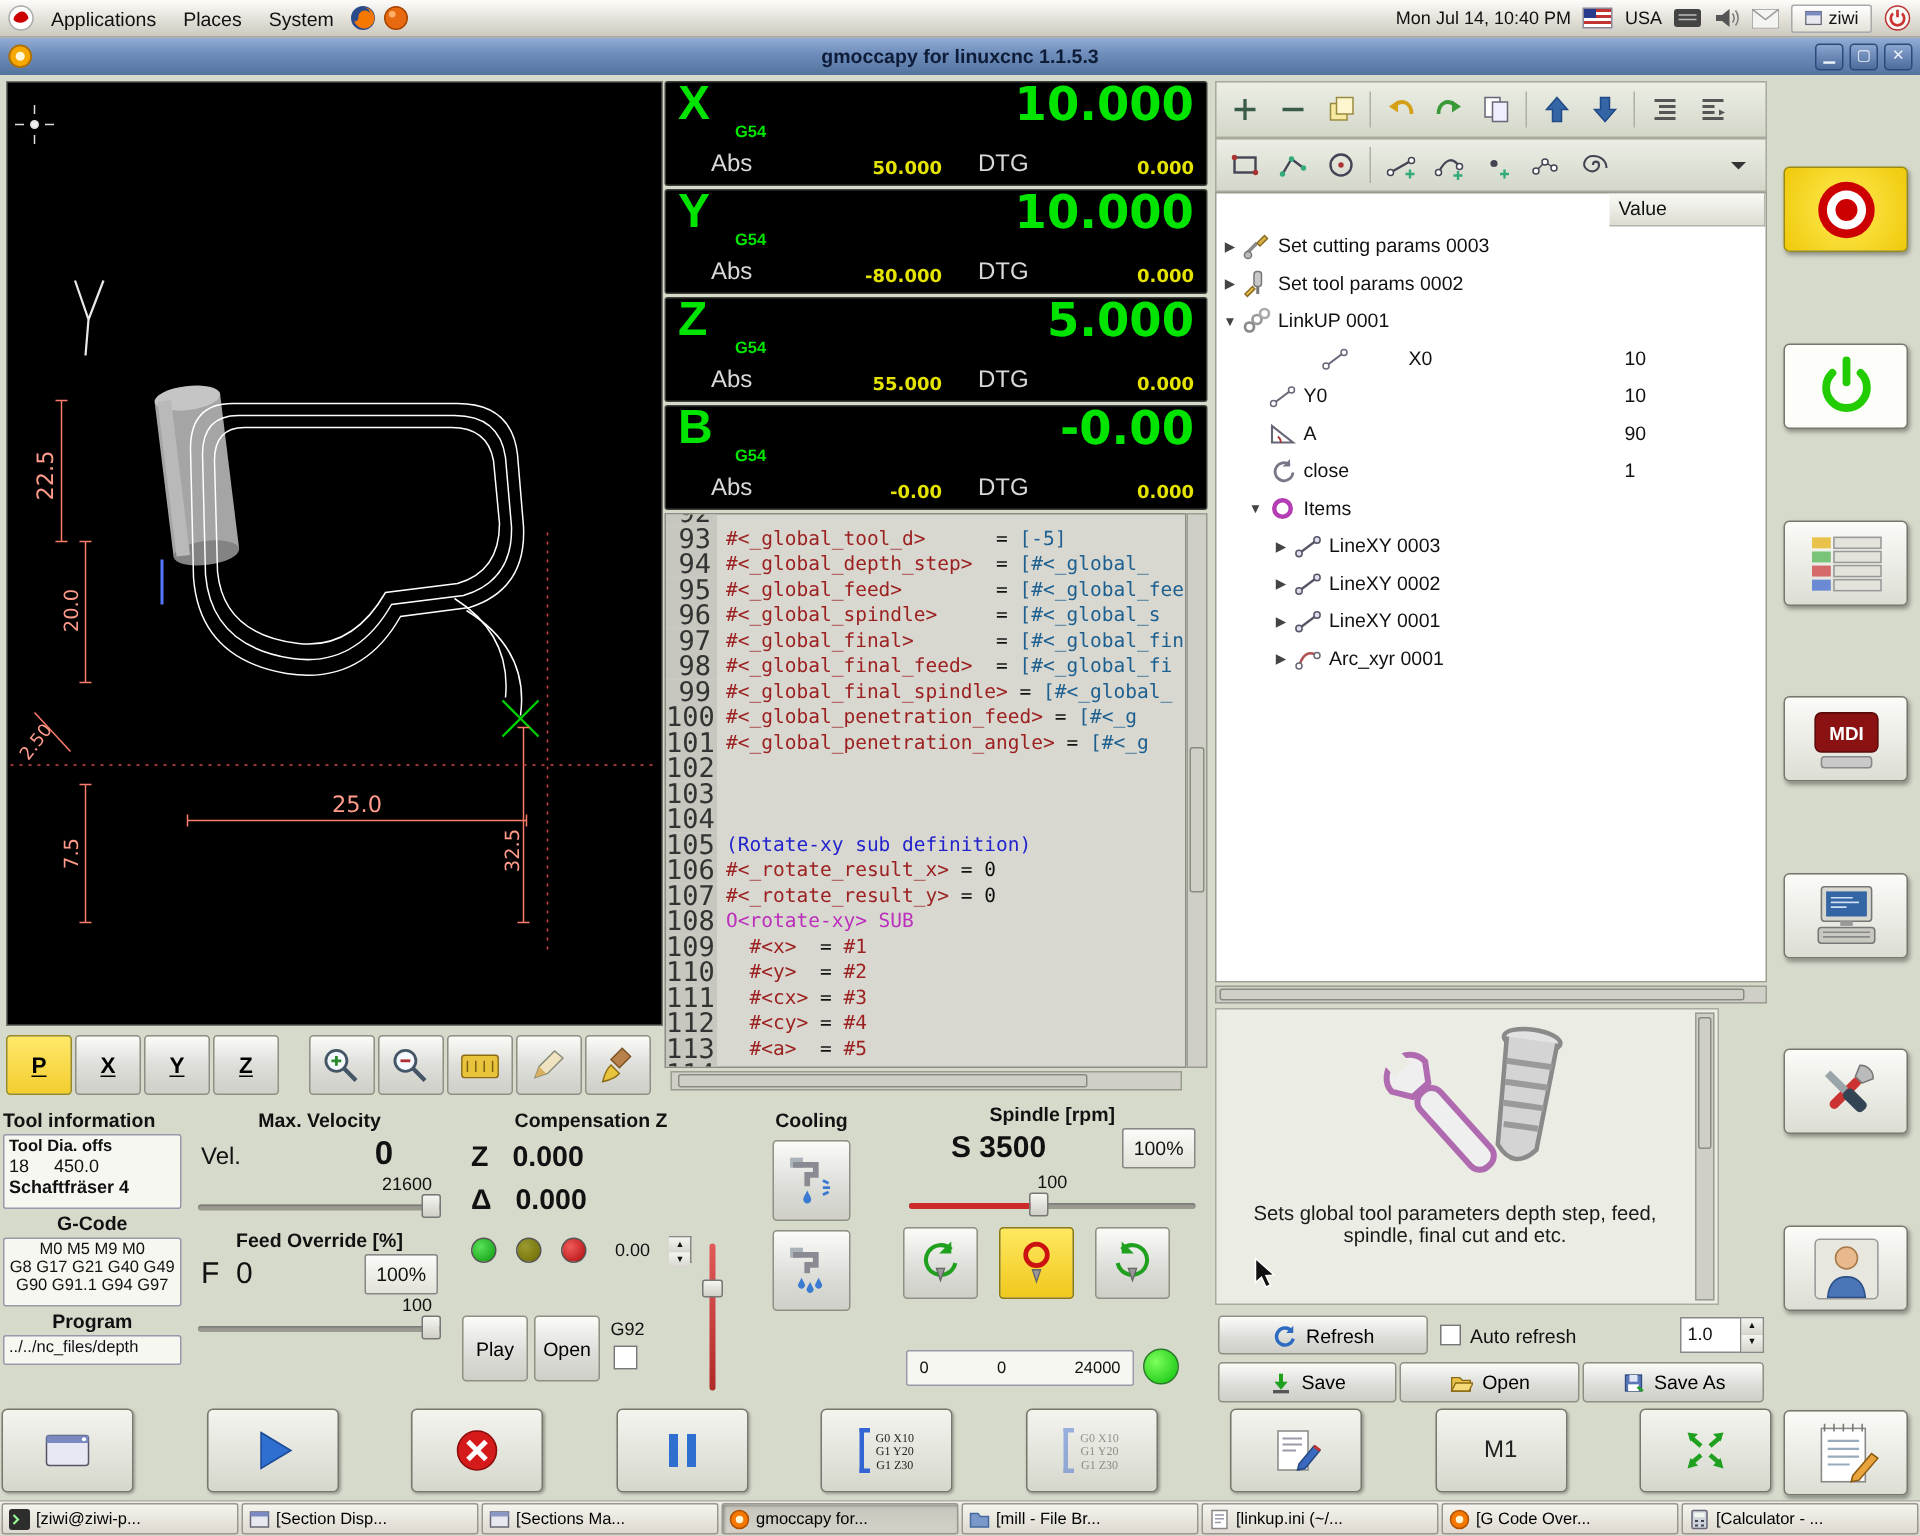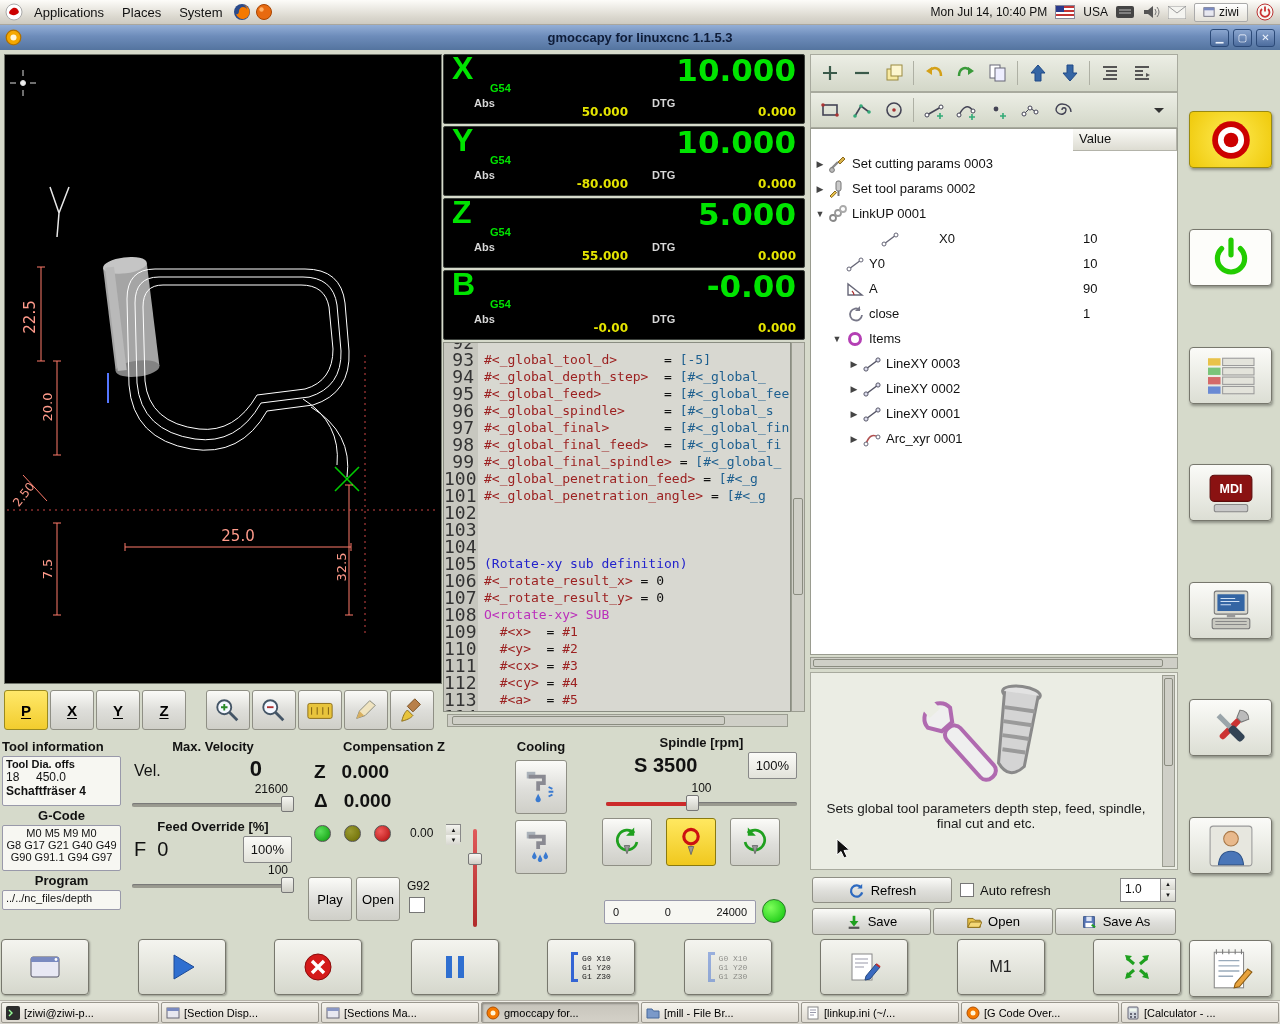--- a/index.html
+++ b/index.html
@@ -31,21 +31,21 @@
 .pv-btn u{text-underline-offset:2px}
 .pv-yellow{background:linear-gradient(#ffe86a,#f2cd2e);border-color:#9a8a20}
 .pv-sp{width:16px}
 .pv-btn svg{width:32px;height:28px}
 
 
 .dro{position:absolute;left:443px;width:362px;height:70px;background:#000;border:1px solid #3c413c;border-radius:2px;box-sizing:border-box}
 .dro .ax{position:absolute;left:8px;top:-5px;font-weight:bold;font-size:32px;color:#00e400}
 .dro .sys{position:absolute;left:46px;top:27px;font-weight:bold;font-size:11px;color:#00e400}
 .dro .val{position:absolute;right:8px;top:-3px;font-weight:bold;font-size:31px;color:#00e400;font-family:"DejaVu Sans",sans-serif}
-.dro .lab{position:absolute;bottom:14px;font-weight:bold;font-size:11px;color:#d8d8d8}
+.dro .lab{position:absolute;bottom:4px;font-weight:normal;font-size:16px;color:#d8d8d8}
 .dro .sm{position:absolute;bottom:4px;font-weight:bold;font-size:12px;color:#e4e400;font-family:"DejaVu Sans",sans-serif}
 .dro .l1{left:30px}.dro .v1{left:66px;width:118px;text-align:right}
 .dro .l2{left:208px}.dro .v2{right:8px}
 
 
 #gcode{position:absolute;left:443px;top:342px;width:348px;height:370px;background:#d8d8d1;border:1px solid #8a8d82;box-sizing:border-box;overflow:hidden;font-family:"DejaVu Sans Mono",monospace;font-size:13px}
 #gcode-inner{margin-top:-9px}
 .gl{display:flex;height:17px;line-height:17px}
 .gln{width:30px;text-align:right;padding-right:4px;background:#c7c7bf;color:#333;flex:none;font-size:18px}
 .glc{padding-left:6px;white-space:pre}
@@ -68,21 +68,21 @@
 #tree-header{position:relative;height:22px}
 .th-cell{position:absolute;top:0;height:22px;background:linear-gradient(#fafaf6,#dddcd2);border-right:1px solid #b3b3a9;border-bottom:1px solid #b3b3a9;box-sizing:border-box;font-size:13px;padding:2px 6px}
 .trow{position:relative;height:25px;display:flex;align-items:center;font-size:13px}
 .texp{width:14px;font-size:9px;color:#444;flex:none;text-align:center}
 .ticon{width:20px;height:20px;flex:none;margin:0 4px 0 1px}
 .ticon svg{width:20px;height:20px}
 .tlabel{flex:none}
 .tvalue{position:absolute;left:262px;padding-left:10px}
 #tree-hscroll{left:810px;top:657px;width:368px;height:12px}
 #tree-hscroll .scroll-thumb{top:1px;bottom:1px;left:2px;width:95%}
-#ncam-info{position:absolute;left:810px;top:672px;width:368px;height:198px;background:#ebede4;border:1px solid #a8aa9e;box-sizing:border-box}
+#ncam-info{position:absolute;left:810px;top:672px;width:336px;height:198px;background:#ebede4;border:1px solid #a8aa9e;box-sizing:border-box}
 #info-graphic{position:absolute;left:110px;top:4px}
 #info-text{position:absolute;left:14px;right:30px;top:128px;text-align:center;font-size:13.5px;color:#1a1a1a}
 #info-vscroll{position:absolute;right:2px;top:2px;width:13px;height:192px;background:#cfcfc7;border:1px solid #9a9c90;box-sizing:border-box}
 #info-vscroll .scroll-thumb{left:1px;right:1px;top:2px;height:45%}
 .gtk-btn{display:flex;align-items:center;justify-content:center;gap:6px;background:linear-gradient(#fbfbf8,#dededa 55%,#cfcfc8);border:1px solid #8f8f85;border-radius:3px;font-size:13px;box-sizing:border-box}
 #refresh-btn{position:absolute;left:812px;top:877px;width:140px;height:26px}
 #auto-refresh-box{position:absolute;left:960px;top:883px;width:14px;height:14px;background:#fff;border:1px solid #777;box-sizing:border-box}
 #auto-refresh-label{position:absolute;left:980px;top:883px;font-size:13px}
 #refresh-spin{position:absolute;left:1120px;top:878px;width:56px;height:24px;display:flex}
 .spin-val{flex:1;background:#fff;border:1px solid #888;font-size:12px;padding:3px 4px;box-sizing:border-box}
@@ -131,21 +131,21 @@
 .sp-active{background:linear-gradient(#ffe860,#f0c81e);border-color:#8a7a10}
 .sp-read{position:absolute;left:6px;top:167px;width:152px;height:24px;display:flex;align-items:center;justify-content:space-between;padding:0 8px;font-size:11px}
 #sp-led{position:absolute;left:164px;top:166px;width:24px;height:24px;border-radius:50%;background:radial-gradient(circle at 35% 35%,#7dff5a,#0ac00a);border:1px solid #2a7a2a;box-sizing:border-box}
 
 
 #bottom-toolbar{position:absolute;left:0;top:937px;width:1182px;height:60px;display:flex;justify-content:space-between;align-items:center;padding:0 1px;box-sizing:border-box}
 .bb-btn{width:88px;height:56px;border:1px solid #77776d;border-radius:4px;background:linear-gradient(#f4f4ef,#d5d7cc);box-shadow:1px 1px 2px rgba(0,0,0,.3);display:flex;align-items:center;justify-content:center;padding:0}
 .bb-btn svg{width:40px;height:34px}
 .rf{display:flex;align-items:center;gap:4px}
 .rf-bracket{width:7px;height:30px;border-left:3px solid #3465d4;border-top:3px solid #3465d4;border-bottom:3px solid #3465d4;box-sizing:border-box}
-.rf-lines{font-family:Liberation Mono, monospace;font-size:8px;line-height:9px;color:#222;text-align:right}
+.rf-lines{font-family:Liberation Serif, serif;font-size:8px;line-height:9px;color:#222;text-align:center}
 .rf-gray{opacity:.45}
 .m1-label{font-size:16px;color:#222}
 
 
 #taskbar{position:absolute;left:0;top:1000px;width:1280px;height:24px;background:linear-gradient(#efede7,#d6d3ca);border-top:1px solid #b5b2a9;display:flex;box-sizing:border-box}
 .tk-btn{flex:1;display:flex;align-items:center;gap:4px;border:1px solid #9a978e;border-radius:2px;background:linear-gradient(#f6f4ee,#ddd9d0);margin:1px 1px 1px 1px;padding:0 4px;font-size:11px;overflow:hidden;white-space:nowrap;box-sizing:border-box}
 .tk-active{background:linear-gradient(#c7c4bb,#d4d1c8);box-shadow:inset 1px 1px 2px rgba(0,0,0,.3)}
 .tk-ic{width:14px;height:14px;flex:none}
 .tk-ic svg{width:14px;height:14px}
 

